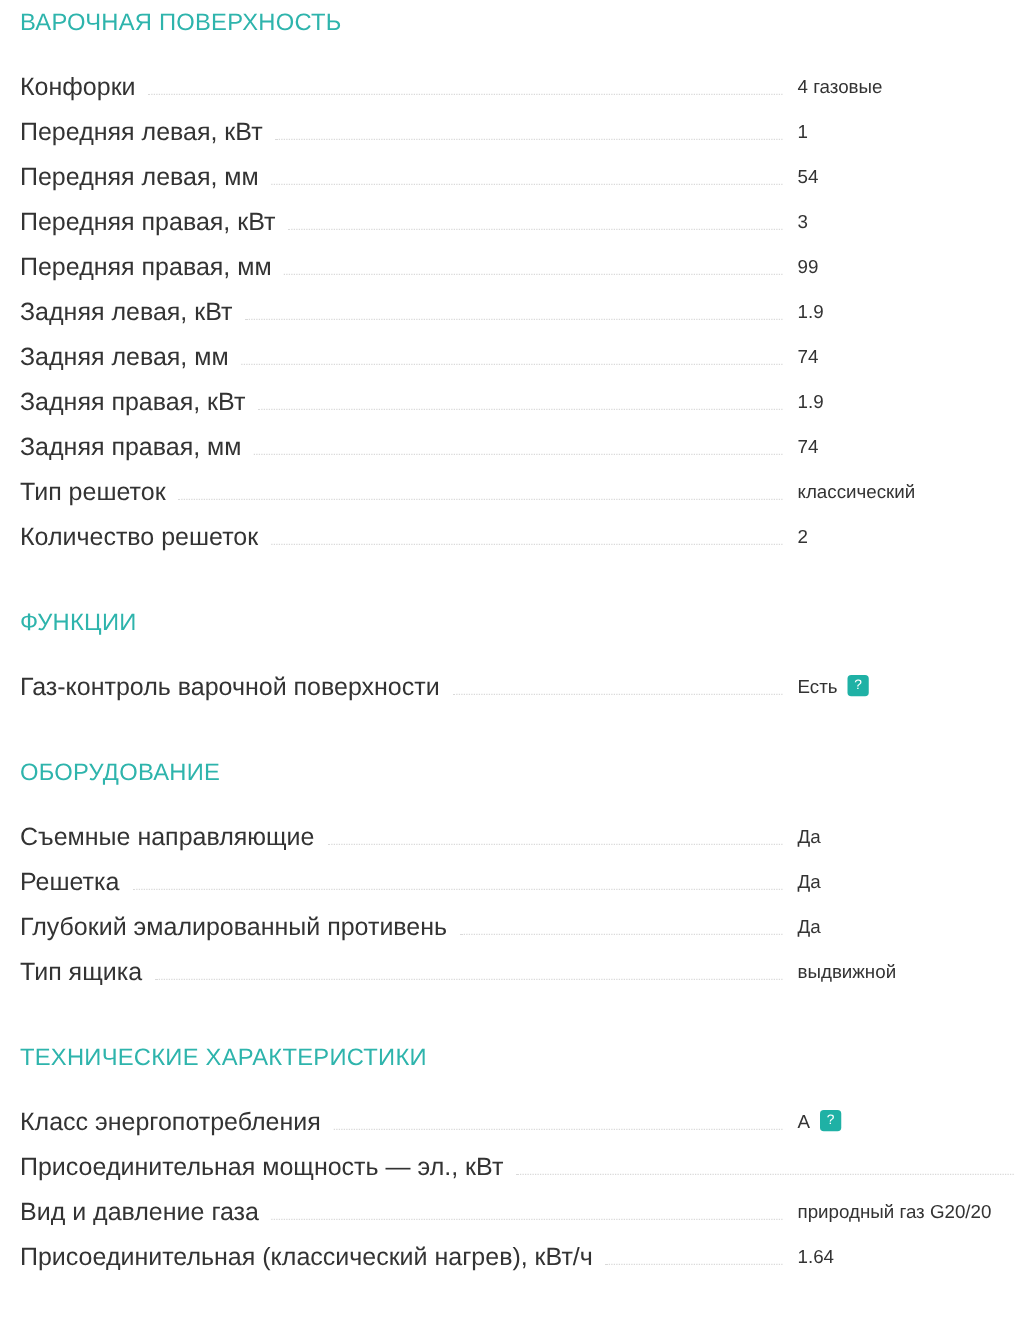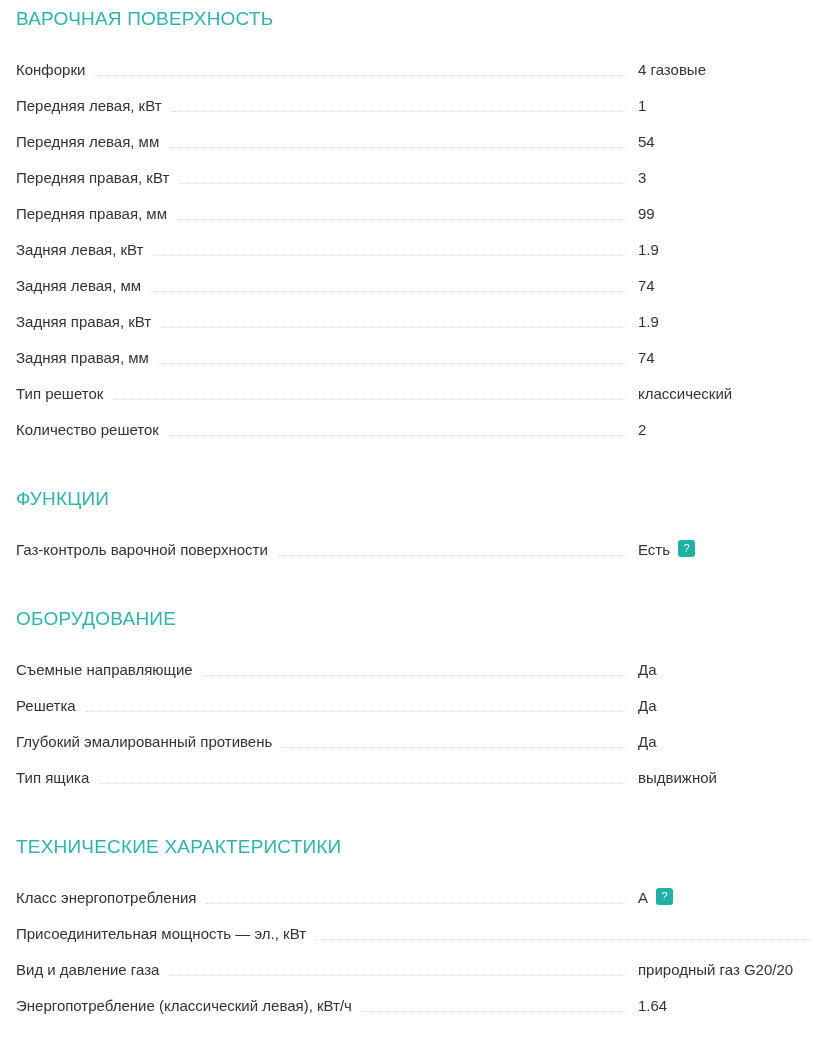--- a/index.html
+++ b/index.html
@@ -33,21 +33,21 @@
     letter-spacing: 0.2px;
     margin-bottom: 22px;
   }
   .row {
     display: flex;
     align-items: center;
     height: 36px;
   }
   .label {
     flex: 0 0 auto;
-    font-size: 15px;
+    font-size: 20px;
     line-height: 20px;
     color: var(--text);
     white-space: nowrap;
   }
   .leader {
     flex: 1 1 auto;
     height: 0;
     border-bottom: 1px dotted var(--dots);
     margin: 10px 12px 0 10px;
     align-self: center;
@@ -218,20 +218,20 @@
         <span class="leader"></span>
       </div>
       <div class="row">
         <span class="label">Вид и давление газа</span>
         <span class="leader"></span>
         <span class="value">
           <span>природный газ G20/20</span>
         </span>
       </div>
       <div class="row">
-        <span class="label">Энергопотребление (классический левая), кВт/ч</span>
+        <span class="label">Присоединительная (классический нагрев), кВт/ч</span>
         <span class="leader"></span>
         <span class="value">
           <span>1.64</span>
         </span>
       </div>
     </section>
   </main>
 
 </body></html>

